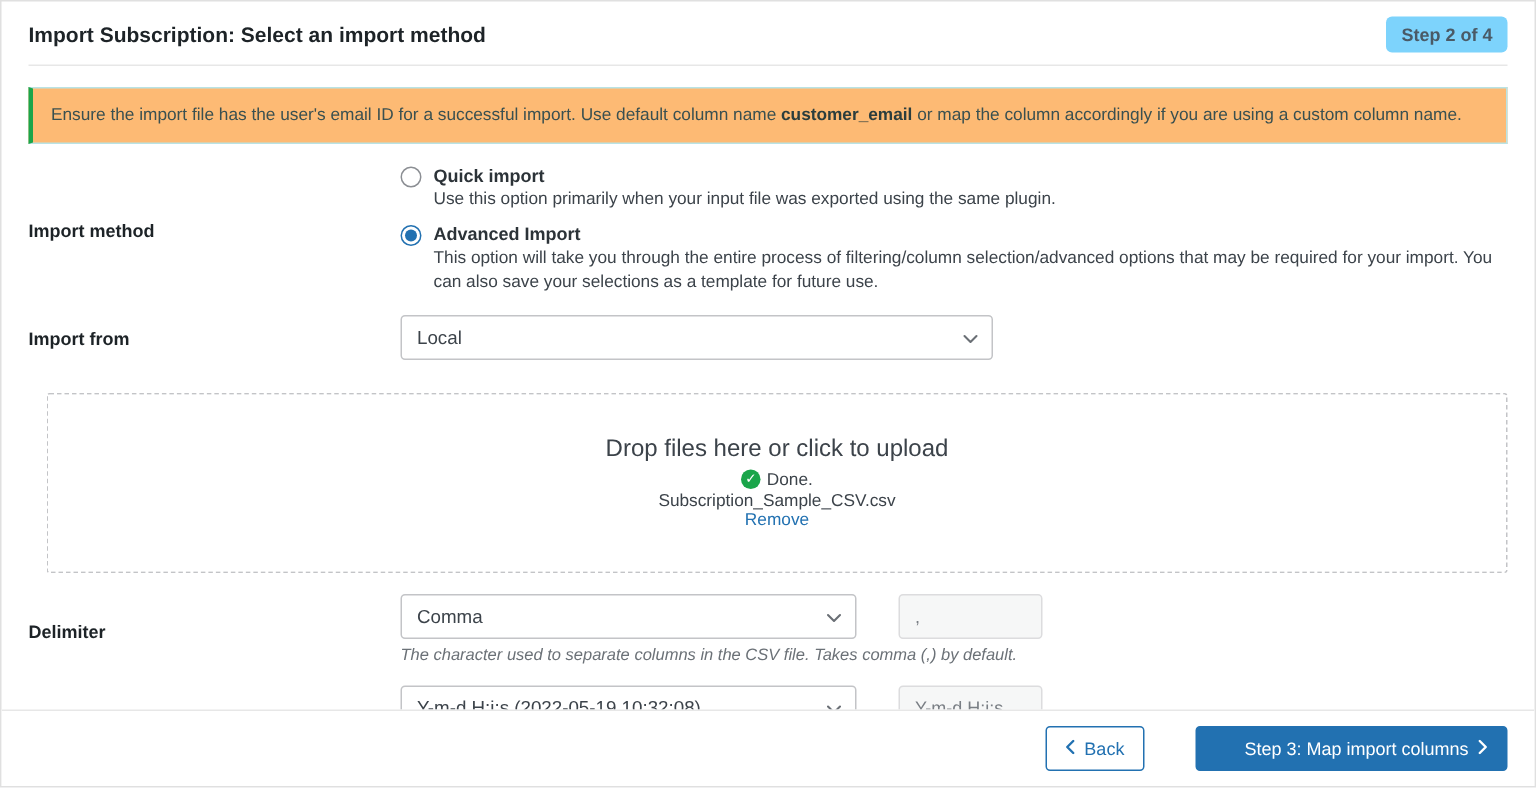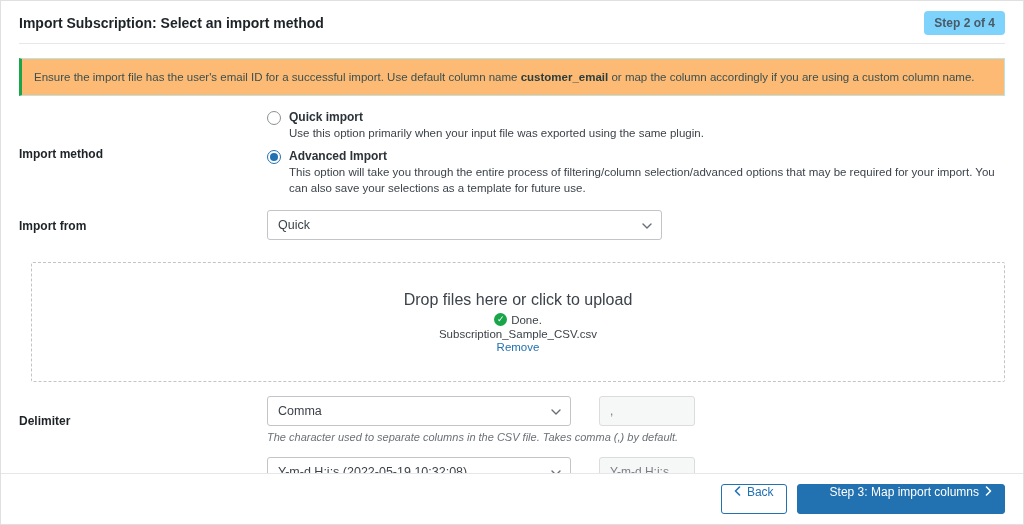--- a/index.html
+++ b/index.html
@@ -161,22 +161,23 @@
     justify-content: flex-end;
     gap: 10px;
   }
   .btn {
     height: 30px;
     border-radius: 3px;
     font-size: 12px;
     padding: 0 12px;
     cursor: pointer;
     display: inline-flex;
-    align-items: flex-start;
+    align-items: center;
     gap: 6px;
+    margin-left: 24px;
   }
   .btn-secondary {
     background: #fff;
     border: 1px solid #2271b1;
     color: #2271b1;
   }
   .btn-primary {
     background: #2271b1;
     border: 1px solid #2271b1;
     color: #fff;
@@ -217,21 +218,21 @@
             <span class="desc">This option will take you through the entire process of filtering/column selection/advanced options that may be required for your import. You can also save your selections as a template for future use.</span>
           </div>
         </div>
       </div>
     </div>
 
     <div class="row">
       <div class="label-col">Import from</div>
       <div class="field-col">
         <div class="select-box">
-          <span>Quick</span>
+          <span>Local</span>
           <span class="select-arrow">
             <svg width="10" height="6" viewBox="0 0 10 6">
                 <path d="M1 1 L5 5 L9 1" stroke="#6a6f75" stroke-width="1.4" fill="none" stroke-linecap="round" stroke-linejoin="round"></path>
               </svg>
           </span>
         </div>
       </div>
     </div>
   </div>
 

